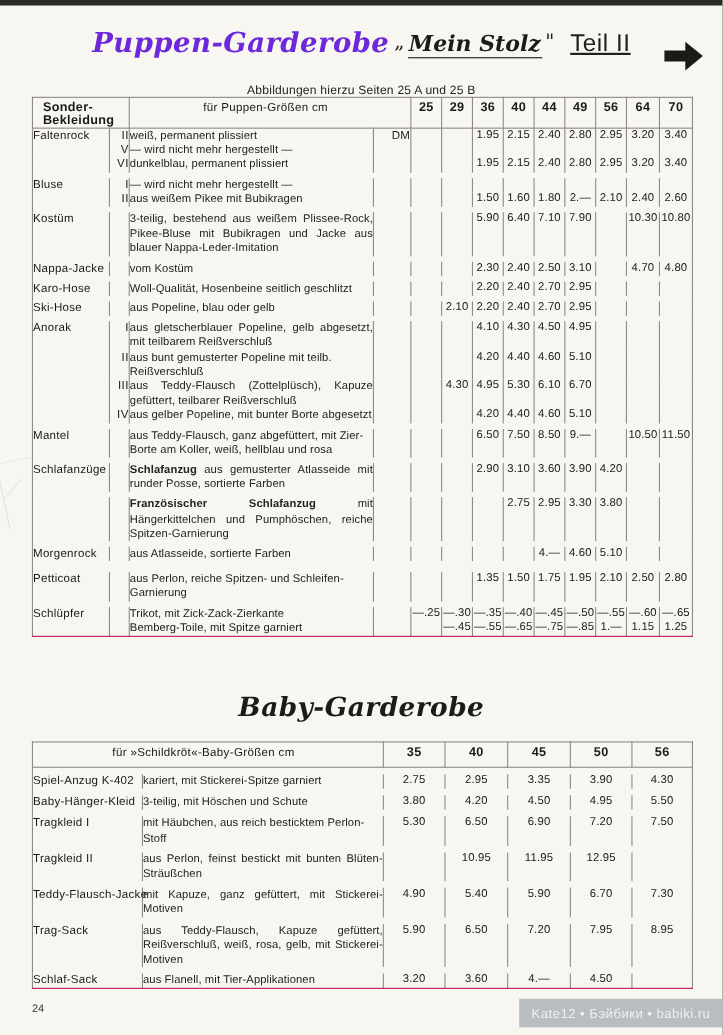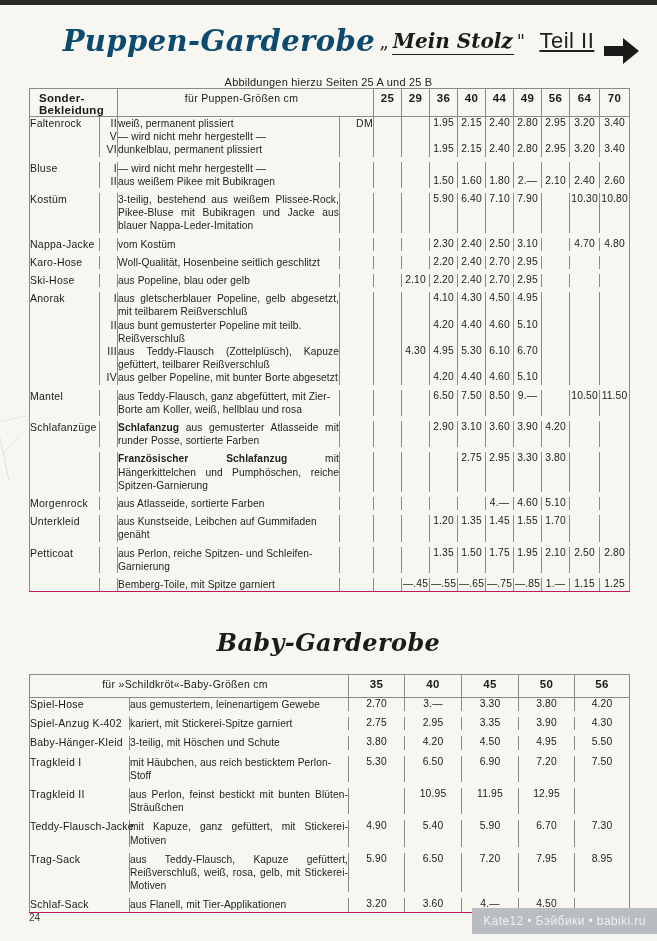--- a/index.html
+++ b/index.html
@@ -31,23 +31,23 @@
   }
   .title-line {
     position: absolute;
     left: 0; top: 0; width: 657px;
     text-align: center;
   }
   .title-script {
     font-family: "DejaVu Serif", serif;
     font-style: italic;
     font-weight: 700;
-    font-size: 29px;
+    font-size: 25px;
     letter-spacing: 0.4px;
-    color: #0c4a6e;
+    color: #6d28d9;
     vertical-align: middle;
   }
   .title-brand {
     font-family: "DejaVu Serif", serif;
     font-style: italic;
     font-weight: 700;
     font-size: 20px;
     color: #1c1b19;
     border-bottom: 1.5px solid #1c1b19;
     padding: 0 1px 1px 1px;
@@ -560,55 +560,55 @@
           <td class="c-price"></td>
           <td class="c-price">4.—</td>
           <td class="c-price">4.60</td>
           <td class="c-price">5.10</td>
           <td class="c-price"></td>
           <td class="c-price"></td>
         </tr>
         <tr class="row-pad">
           <td colspan="13" style="height: 5px;"></td>
         </tr>
-        <tr>
-          <td class="c-name">Unterkleid</td>
-          <td class="c-variant"></td>
-          <td class="c-desc">aus Kunstseide, Leibchen auf Gummifaden genäht</td>
-          <td class="c-dm"></td>
-          <td class="c-price"></td>
-          <td class="c-price"></td>
-          <td class="c-price">1.20</td>
-          <td class="c-price">1.35</td>
-          <td class="c-price">1.45</td>
-          <td class="c-price">1.55</td>
-          <td class="c-price">1.70</td>
-          <td class="c-price"></td>
-          <td class="c-price"></td>
-        </tr>
         <tr class="row-pad">
           <td colspan="13" style="height: 5px;"></td>
         </tr>
         <tr>
           <td class="c-name">Petticoat</td>
           <td class="c-variant"></td>
           <td class="c-desc">aus Perlon, reiche Spitzen- und Schleifen-Garnierung</td>
           <td class="c-dm"></td>
           <td class="c-price"></td>
           <td class="c-price"></td>
           <td class="c-price">1.35</td>
           <td class="c-price">1.50</td>
           <td class="c-price">1.75</td>
           <td class="c-price">1.95</td>
           <td class="c-price">2.10</td>
           <td class="c-price">2.50</td>
           <td class="c-price">2.80</td>
         </tr>
         <tr class="row-pad">
           <td colspan="13" style="height: 5px;"></td>
+        </tr>
+        <tr>
+          <td class="c-name">Schlüpfer</td>
+          <td class="c-variant"></td>
+          <td class="c-desc">Trikot, mit Zick-Zack-Zierkante</td>
+          <td class="c-dm"></td>
+          <td class="c-price">—.25</td>
+          <td class="c-price">—.30</td>
+          <td class="c-price">—.35</td>
+          <td class="c-price">—.40</td>
+          <td class="c-price">—.45</td>
+          <td class="c-price">—.50</td>
+          <td class="c-price">—.55</td>
+          <td class="c-price">—.60</td>
+          <td class="c-price">—.65</td>
         </tr>
         <tr class="last-row">
           <td class="c-name"></td>
           <td class="c-variant"></td>
           <td class="c-desc">Bemberg-Toile, mit Spitze garniert</td>
           <td class="c-dm"></td>
           <td class="c-price"></td>
           <td class="c-price">—.45</td>
           <td class="c-price">—.55</td>
           <td class="c-price">—.65</td>
@@ -638,29 +638,20 @@
         <th class="hdr-cell hdr-sizes-label" colspan="2">für »Schildkröt«-Baby-Größen cm</th>
         <th class="hdr-cell">35</th>
         <th class="hdr-cell">40</th>
         <th class="hdr-cell">45</th>
         <th class="hdr-cell">50</th>
         <th class="hdr-cell">56</th>
       </tr>
     </thead>
     <tbody id="baby-body">
         <tr>
-          <td class="c-name">Spiel-Hose</td>
-          <td class="c-desc">aus gemustertem, leinenartigem Gewebe</td>
-          <td class="c-price">2.70</td>
-          <td class="c-price">3.—</td>
-          <td class="c-price">3.30</td>
-          <td class="c-price">3.80</td>
-          <td class="c-price">4.20</td>
-        </tr>
-        <tr>
           <td colspan="7" style="height: 6px;"></td>
         </tr>
         <tr>
           <td class="c-name">Spiel-Anzug K-402</td>
           <td class="c-desc">kariert, mit Stickerei-Spitze garniert</td>
           <td class="c-price">2.75</td>
           <td class="c-price">2.95</td>
           <td class="c-price">3.35</td>
           <td class="c-price">3.90</td>
           <td class="c-price">4.30</td>

